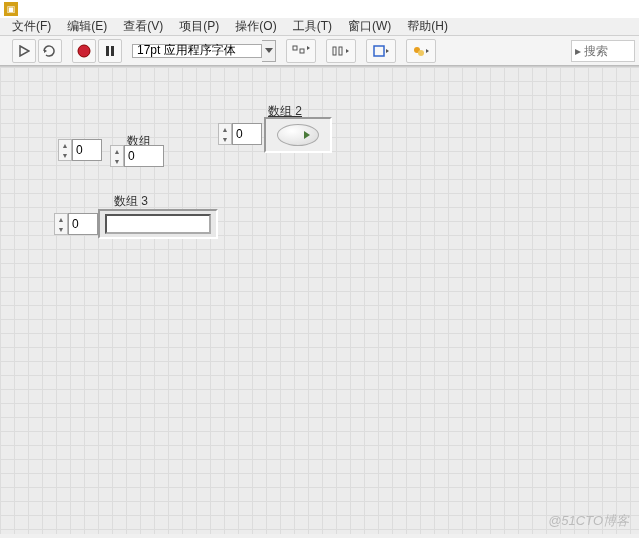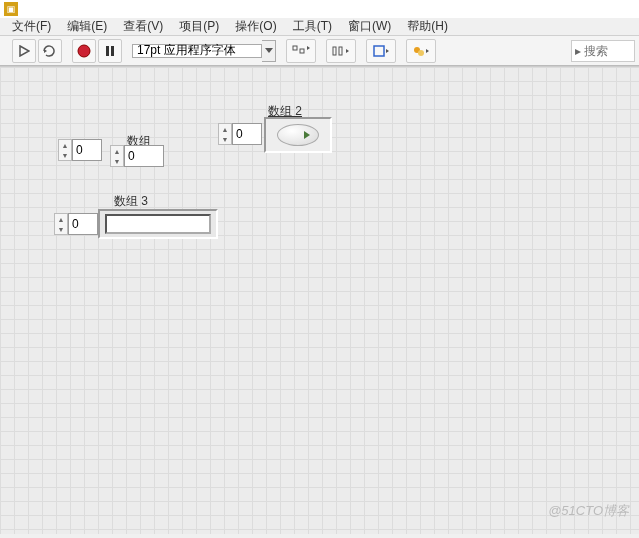--- a/index.html
+++ b/index.html
@@ -27,21 +27,21 @@
 .num-box { position: absolute; display: flex; align-items: center; }
 .spin { width: 14px; height: 22px; display: flex; flex-direction: column; background: #f5f5f5; border: 1px solid #bbb; }
 .spin div { flex: 1; display: flex; align-items: center; justify-content: center; font-size: 7px; color: #666; }
 .num-input { width: 30px; height: 22px; border: 1px solid #999; background: #fff; padding: 0 3px; font-size: 12px; display: flex; align-items: center; }
 .num-input-wide { width: 40px; }
 .sunken-box { position: absolute; border: 2px solid; border-color: #999 #fff #fff #999; background: #eee; }
 .oval-btn { width: 42px; height: 22px; border-radius: 50%; background: radial-gradient(ellipse at 35% 30%, #fff, #d8d8d8); border: 1px solid #aaa; position: relative; }
 .oval-btn::after { content: ""; position: absolute; right: 8px; top: 50%; transform: translateY(-50%); width: 0; height: 0; border-left: 6px solid #4a7a3a; border-top: 4px solid transparent; border-bottom: 4px solid transparent; }
 .str-box { position: absolute; width: 110px; height: 24px; border: 2px inset #aaa; background: #fff; }
 .str-box-sm { width: 42px; height: 22px; }
-.watermark { position: absolute; right: 10px; bottom: 14px; color: #bbb; font-size: 13px; font-style: italic; text-align: center; }
+.watermark { position: absolute; right: 10px; bottom: 4px; color: #bbb; font-size: 13px; font-style: italic; text-align: center; }
 svg { display: block; }
 </style>
 </head>
 <body>
 
 <div class="titlebar">
   <span class="title-icon">▣</span>
 </div>
 
 <div class="menubar">

